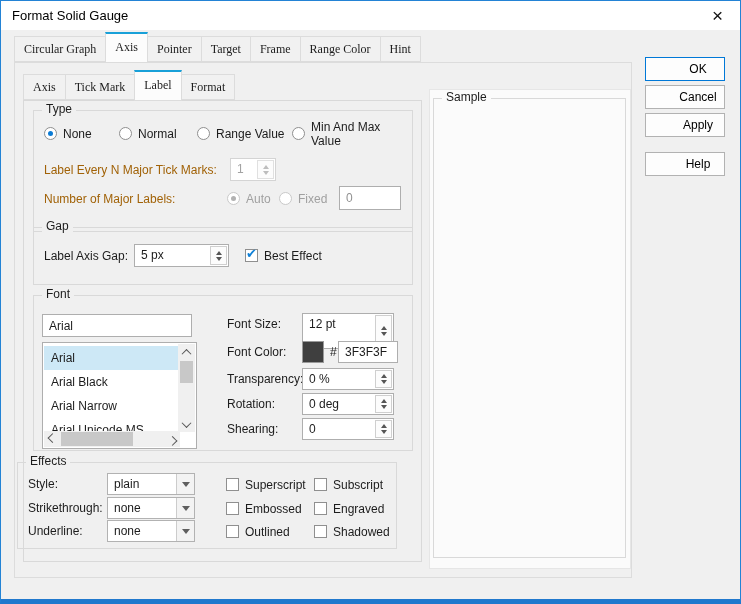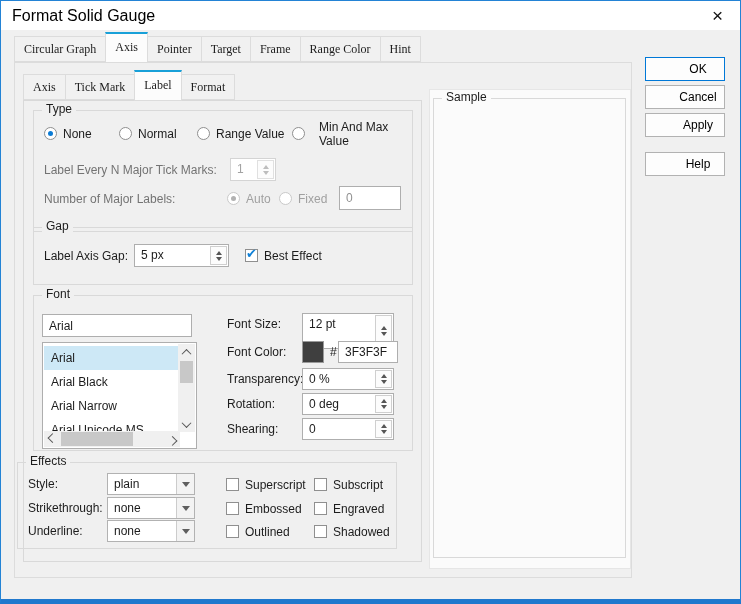--- a/index.html
+++ b/index.html
@@ -15,21 +15,21 @@
     border-bottom: 5px solid #2078cd;
     overflow: hidden;
     font-size: 12px;
     color: #1c1c1c;
   }
   .titlebar {
     position: absolute; left: 0; top: 0; width: 739px; height: 29px;
     background: #ffffff;
   }
   .titlebar .title {
-    position: absolute; left: 11px; top: 0; line-height: 29px; font-size: 16px; color: #000;
+    position: absolute; left: 11px; top: 0; line-height: 29px; font-size: 13px; color: #000;
   }
   .close {
     position: absolute; right: 0; top: 0; width: 45px; height: 29px;
     display: flex; align-items: center; justify-content: center;
     font-size: 19px; color: #111; cursor: default;
   }
   
   .tabbar { position: absolute; display: flex; align-items: flex-start; z-index: 3; font-family: Liberation Serif, serif; }
   .tab {
     height: 26px; line-height: 24px; margin-top: 4px; margin-right: -1px;
@@ -45,21 +45,21 @@
   .main-panel { left: 13px; top: 61px; width: 618px; height: 516px; border: 1px solid #dcdcdc; }
   .sub-panel  { left: 22px; top: 99px; width: 399px; height: 462px; border: 1px solid #d9d9d9; }
   
   .group { position: absolute; border: 1px solid #d9d9d9; z-index: 5; }
   .group .legend {
     position: absolute; top: -9px; left: 8px; padding: 0 4px;
     background: #f0f0f0; font-size: 12px; color: #1c1c1c;
   }
   
   .lbl { position: absolute; height: 22px; line-height: 22px; white-space: nowrap; }
-  .lbl.dis { color: #737373; }
+  .lbl.dis { color: #a16207; }
   
   .radio-item { position: absolute; display: flex; align-items: center; height: 15px; }
   .radio { width: 13px; height: 13px; border: 1px solid #8f8f8f; border-radius: 50%; background: #fff; position: relative; flex: none; }
   .radio.sel::after { content: ""; position: absolute; left: 3px; top: 3px; width: 5px; height: 5px; border-radius: 50%; background: #0b7bd4; }
   .radio-item .rlabel { margin-left: 6px; }
   .radio-item.dis .radio { border-color: #c9c9c9; }
   .radio-item.dis .radio.sel::after { background: #b2b2b2; }
   .radio-item.dis .rlabel { color: #a0a0a0; }
   
   .cb-item { position: absolute; display: flex; align-items: center; height: 15px; }
@@ -160,21 +160,21 @@
       <span class="rlabel">None</span>
     </label>
     <label class="radio-item" style="left:85px; top:15px;">
       <span class="radio"></span>
       <span class="rlabel">Normal</span>
     </label>
     <label class="radio-item" style="left:163px; top:15px;">
       <span class="radio"></span>
       <span class="rlabel">Range Value</span>
     </label>
-    <label class="radio-item" style="left:258px; top:15px;gap:8px;">
+    <label class="radio-item" style="left:258px; top:15px;">
       <span class="radio"></span>
       <span class="rlabel">Min And Max Value</span>
     </label>
 
     <span class="lbl dis" style="left:10px; top:48px;">Label Every N Major Tick Marks:</span>
     <div class="spin dis" style="left:196px; top:47px; width:46px; height:23px;">
       <span class="val">1</span>
       <span class="btns">
         <i class="tri-up"></i>
         <i class="tri-down"></i>

